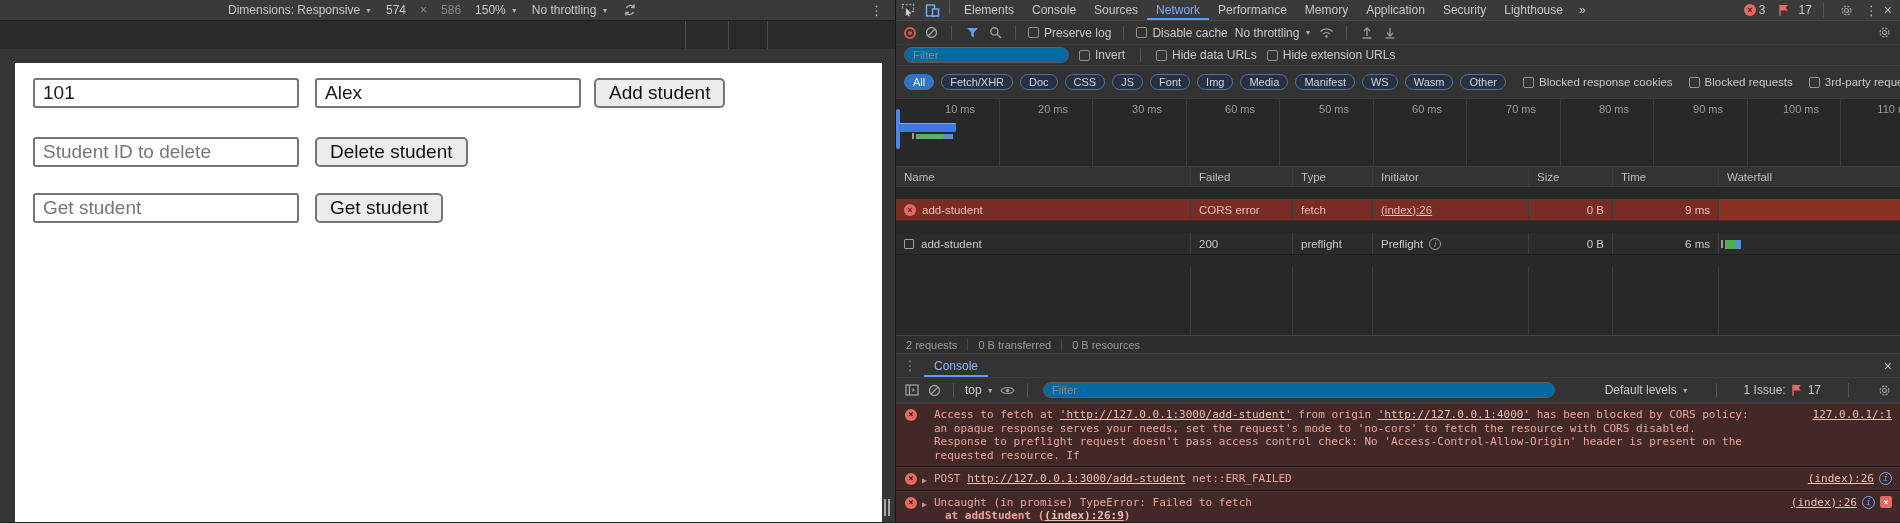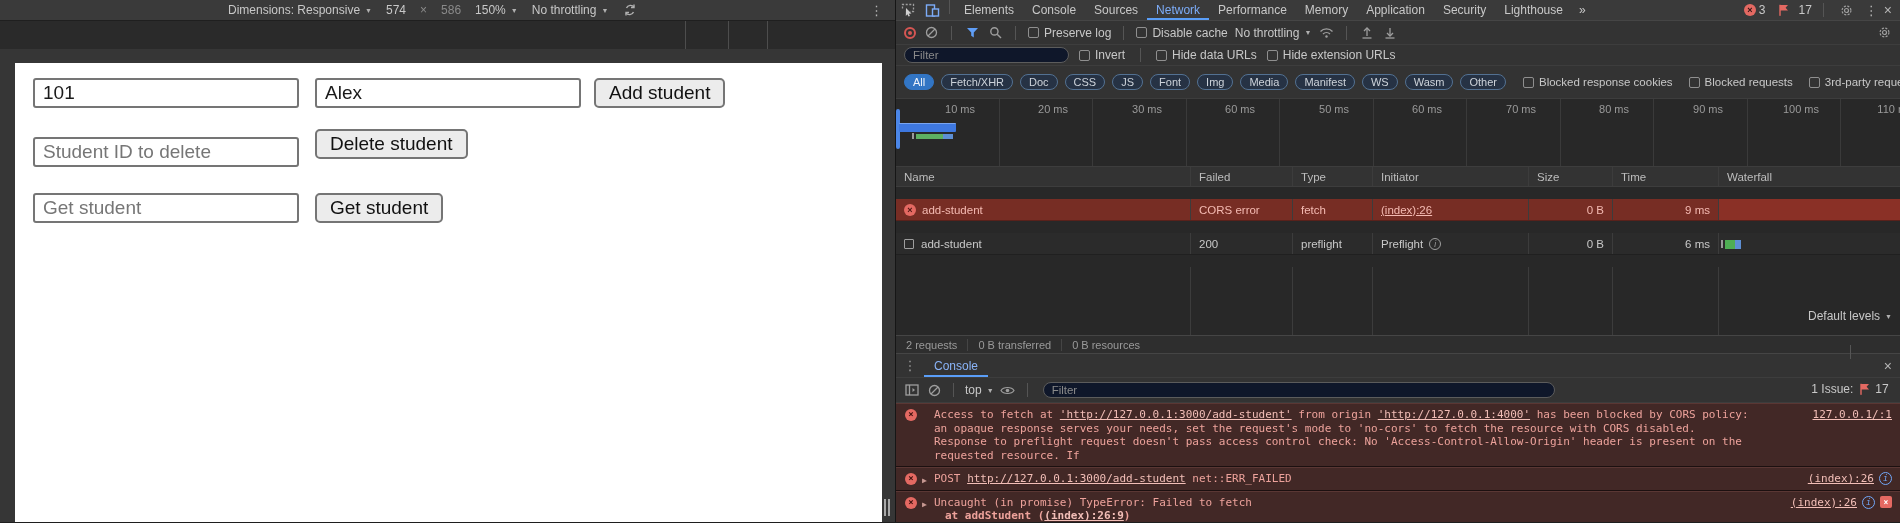--- a/index.html
+++ b/index.html
@@ -46,21 +46,21 @@
   .badge { display:flex; align-items:center; gap:3px; color:#c8c8c8; }
   .errdot { width:12px; height:12px; border-radius:50%; background:#e46962; color:#2b1212; font-size:9px; font-weight:bold;
             display:inline-flex; align-items:center; justify-content:center; line-height:1; }
   .close-x { color:#b5b5b5; font-size:14px; }
 
   
   .net-toolbar { height:24px; background:#333; border-bottom:1px solid #3d3d3d; display:flex; align-items:center; gap:7px; padding:0 8px; flex:none; }
   .rec { width:12px; height:12px; border:2px solid #d65653; border-radius:50%; position:relative; flex:none; }
   .rec::after { content:""; position:absolute; left:2px; top:2px; width:4px; height:4px; border-radius:50%; background:#d65653; }
   .net-filterrow { height:21px; background:#333; border-bottom:1px solid #3d3d3d; display:flex; align-items:center; gap:10px; padding:0 8px; flex:none; }
-  .txt-input { background:#0f172a; border:1px solid #5c5c5c; border-radius:9px; height:16px; color:#c8c8c8;
+  .txt-input { background:#0369a1; border:1px solid #5c5c5c; border-radius:9px; height:16px; color:#c8c8c8;
                font-family:"Liberation Sans", sans-serif; font-size:11.5px; padding:0 8px; outline:none; }
   .txt-input::placeholder { color:#8a8a8a; }
   .net-filter-input { width:165px; }
   .net-pillsrow { height:33px; background:#333; border-bottom:1px solid #3d3d3d; display:flex; align-items:center; gap:7px; padding:0 8px; flex:none; font-size:11px; }
   .pill { border:1px solid #537192; border-radius:9px; background:#263244; color:#cdd3da; padding:1px 8px; white-space:nowrap; }
   .pill.active { background:#3275c4; border-color:#3275c4; color:#eef3fb; }
   .pill-cbs { display:flex; gap:16px; margin-left:10px; font-size:11.5px; }
 
   
   .net-timeline { position:relative; height:68px; background:#282828; border-bottom:1px solid #3d3d3d; overflow:hidden; flex:none; }
@@ -104,21 +104,21 @@
   .net-summary span:last-child { border-right:none; }
 
   
   .drawer-tabbar { height:25px; background:#333; border-top:1px solid #454545; border-bottom:1px solid #3d3d3d;
                    display:flex; align-items:stretch; flex:none; }
   .drawer-tabbar .icon { align-self:center; margin:0 6px; }
   .drawer-tab { display:flex; align-items:center; padding:0 10px; color:#8ab4f8; box-shadow:inset 0 -2px 0 #5a9ef8; font-size:12px; }
   .drawer-tabbar .right { margin-left:auto; display:flex; align-items:center; padding-right:8px; }
   .console-toolbar { height:25px; background:#333; border-bottom:1px solid #3d3d3d; display:flex; align-items:center; gap:6px; padding:0 8px; flex:none; }
   .console-filter-input { flex:1; max-width:512px; margin-left:4px; }
-  .console-toolbar .rightside { margin-left:auto; display:flex; align-items:center; gap:22px;flex-direction:column; }
+  .console-toolbar .rightside { margin-left:auto; display:flex; align-items:center; gap:22px; }
   .flag { color:#e46962; }
   .dd { display:flex; align-items:center; white-space:nowrap; }
 
   
   .console-messages { flex:1; background:#282828; overflow:hidden; font-family:"DejaVu Sans Mono", monospace; font-size:11px; line-height:13.5px; }
   .cmsg { position:relative; background:#422826; border-top:1px solid #5a3734; border-bottom:1px solid #1c1010;
           color:#eda29b; padding:4px 120px 4px 38px; }
   .cmsg .cerr { position:absolute; left:9px; top:5px; width:12px; height:12px; border-radius:50%; background:#e46962; color:#3c100d;
                 font-size:9px; font-weight:bold; display:inline-flex; align-items:center; justify-content:center; }
   .cmsg .expander { position:absolute; left:26px; top:6px; color:#c79892; font-size:8px; }
@@ -172,21 +172,21 @@
       <span class="ruler-tick" style="left:728px"></span>
       <span class="ruler-tick" style="left:767px"></span>
     </div>
 
     <div class="page">
       <input style="left: 18px; top: 15px;" value="101">
       <input style="left: 300px; top: 15px;" value="Alex">
       <button style="left:579px; top:15px;">Add student</button>
 
       <input style="left: 18px; top: 74px;" placeholder="Student ID to delete">
-      <button style="left:300px; top:66px;">Delete student</button>
+      <button style="left:300px; top:74px;">Delete student</button>
 
       <input style="left: 18px; top: 130px;" placeholder="Get student">
       <button style="left:300px; top:130px;">Get student</button>
     </div>
 
     <span class="divider-handle">
         <i></i>
         <i></i>
       </span>
   </section>

